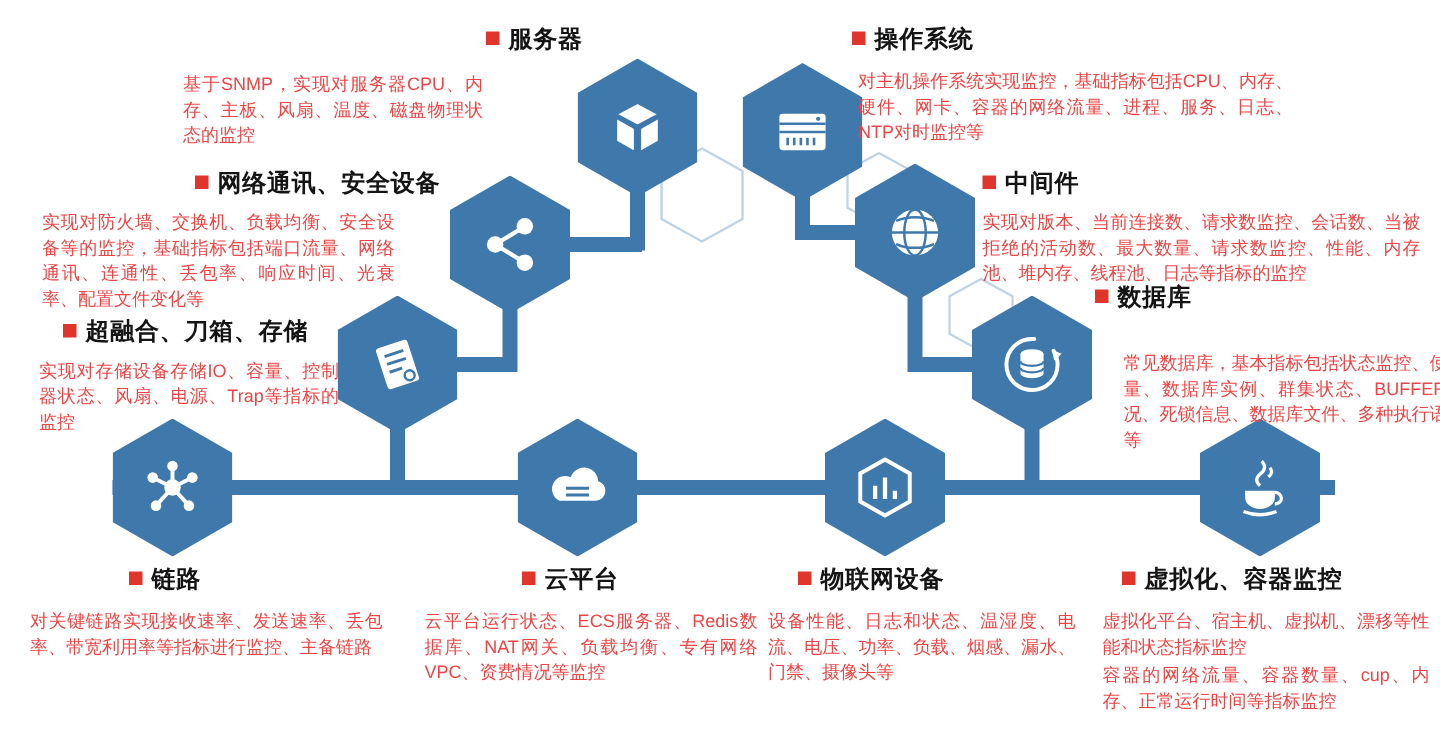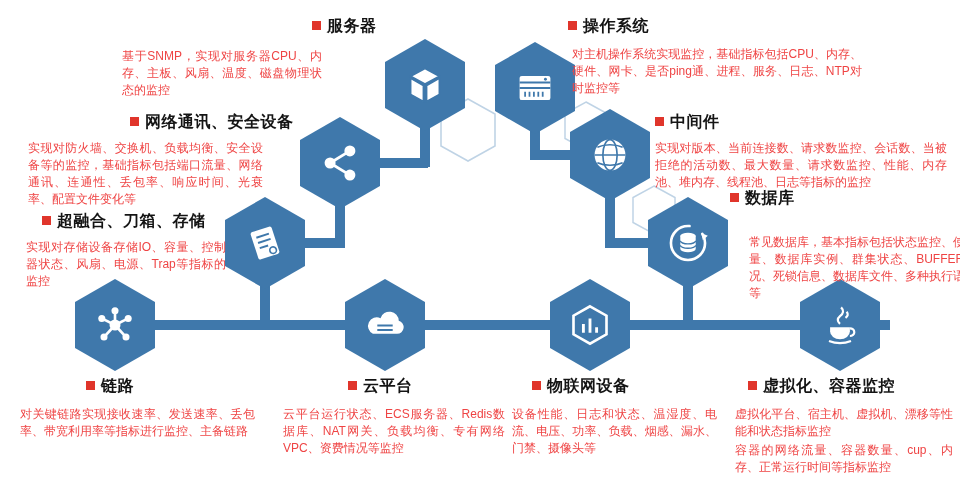--- a/index.html
+++ b/index.html
@@ -176,39 +176,39 @@
       <g fill="none" stroke="#fff" stroke-width="2">
         <path d="M21 4 q4 4 -1 8 q-4 3.5 0 7"></path>
         <path d="M26 8 q2.5 3 -1 5.5"></path>
       </g>
       <path d="M11 22 h18 v4 a9 7 0 0 1 -18 0 z" fill="#fff"></path>
       <path d="M29 23 a4 3.5 0 0 1 0 7" fill="none" stroke="#fff" stroke-width="2"></path>
       <path d="M10 34.5 q10 4 20 0" fill="none" stroke="#fff" stroke-width="2"></path>
     </svg>
   </div>
 
-  <div class="sec-title" style="left:312px;top:16px;">
+  <div class="sec-title" style="left:324px;top:16px;">
     <span class="bullet"></span><span>服务器</span>
   </div>
   <div class="sec-desc" style="left:122px;top:48px;width:200px;">基于SNMP，实现对服务器CPU、内存、主板、风扇、温度、磁盘物理状态的监控</div>
 
   <div class="sec-title" style="left:130px;top:112px;">
     <span class="bullet"></span><span>网络通讯、安全设备</span>
   </div>
   <div class="sec-desc" style="left:28px;top:140px;width:235px;">实现对防火墙、交换机、负载均衡、安全设备等的监控，基础指标包括端口流量、网络通讯、连通性、丢包率、响应时间、光衰率、配置文件变化等</div>
 
   <div class="sec-title" style="left:42px;top:211px;">
     <span class="bullet"></span><span>超融合、刀箱、存储</span>
   </div>
   <div class="sec-desc" style="left:26px;top:239px;width:200px;">实现对存储设备存储IO、容量、控制器状态、风扇、电源、Trap等指标的监控</div>
 
   <div class="sec-title" style="left:568px;top:16px;">
     <span class="bullet"></span><span>操作系统</span>
   </div>
-  <div class="sec-desc" style="left:572px;top:46px;width:290px;">对主机操作系统实现监控，基础指标包括CPU、内存、硬件、网卡、是否ping通、进程、服务、日志、NTP对时监控等</div>
+  <div class="sec-desc" style="left:572px;top:46px;width:290px;">对主机操作系统实现监控，基础指标包括CPU、内存、硬件、网卡、容器的网络流量、进程、服务、日志、NTP对时监控等</div>
 
   <div class="sec-title" style="left:655px;top:112px;">
     <span class="bullet"></span><span>中间件</span>
   </div>
   <div class="sec-desc" style="left:655px;top:140px;width:292px;">实现对版本、当前连接数、请求数监控、会话数、当被拒绝的活动数、最大数量、请求数监控、性能、内存池、堆内存、线程池、日志等指标的监控</div>
 
   <div class="sec-title" style="left:730px;top:188px;">
     <span class="bullet"></span><span>数据库</span>
   </div>
   <div class="sec-desc" style="left:724px;top:234px;width:228px;margin-left:25px;">常见数据库，基本指标包括状态监控、使用量、数据库实例、群集状态、BUFFER状况、死锁信息、数据库文件、多种执行语句等</div>

